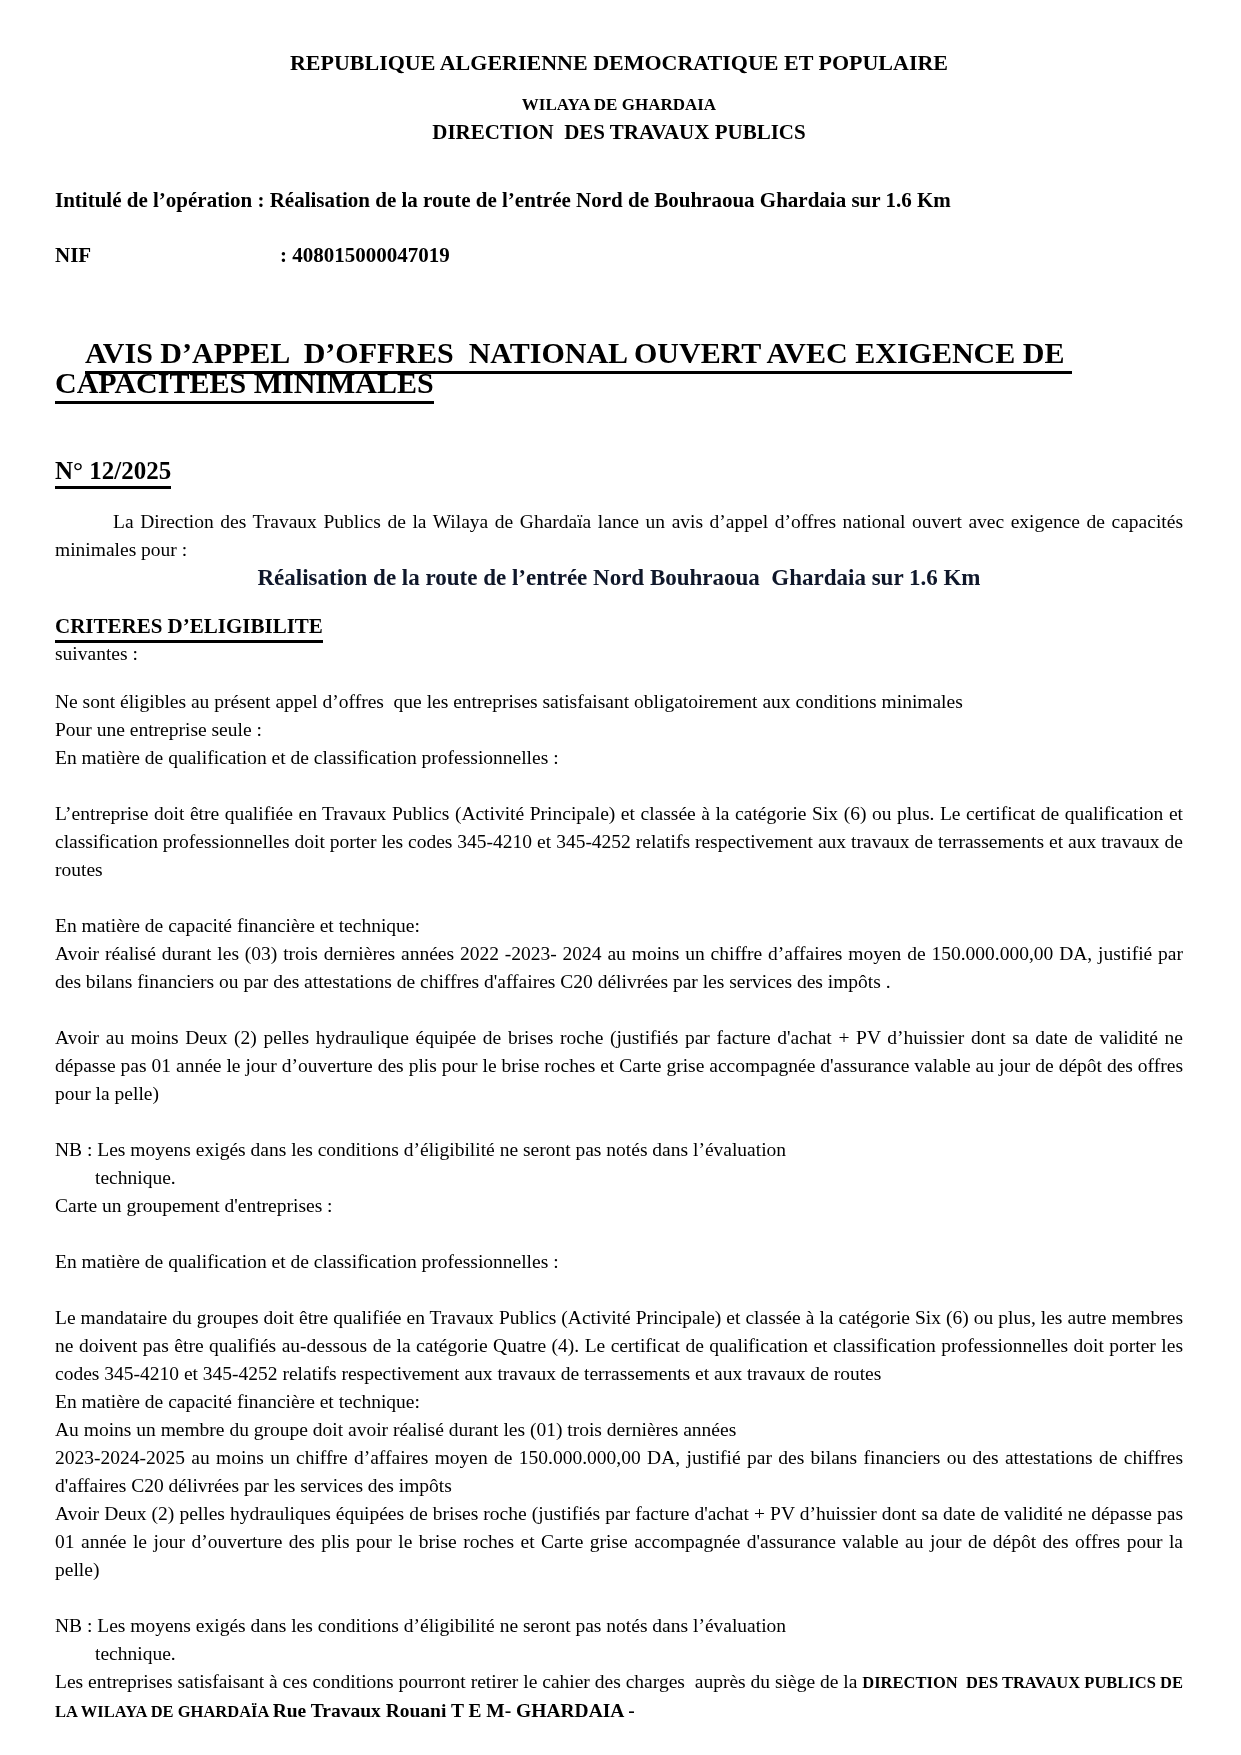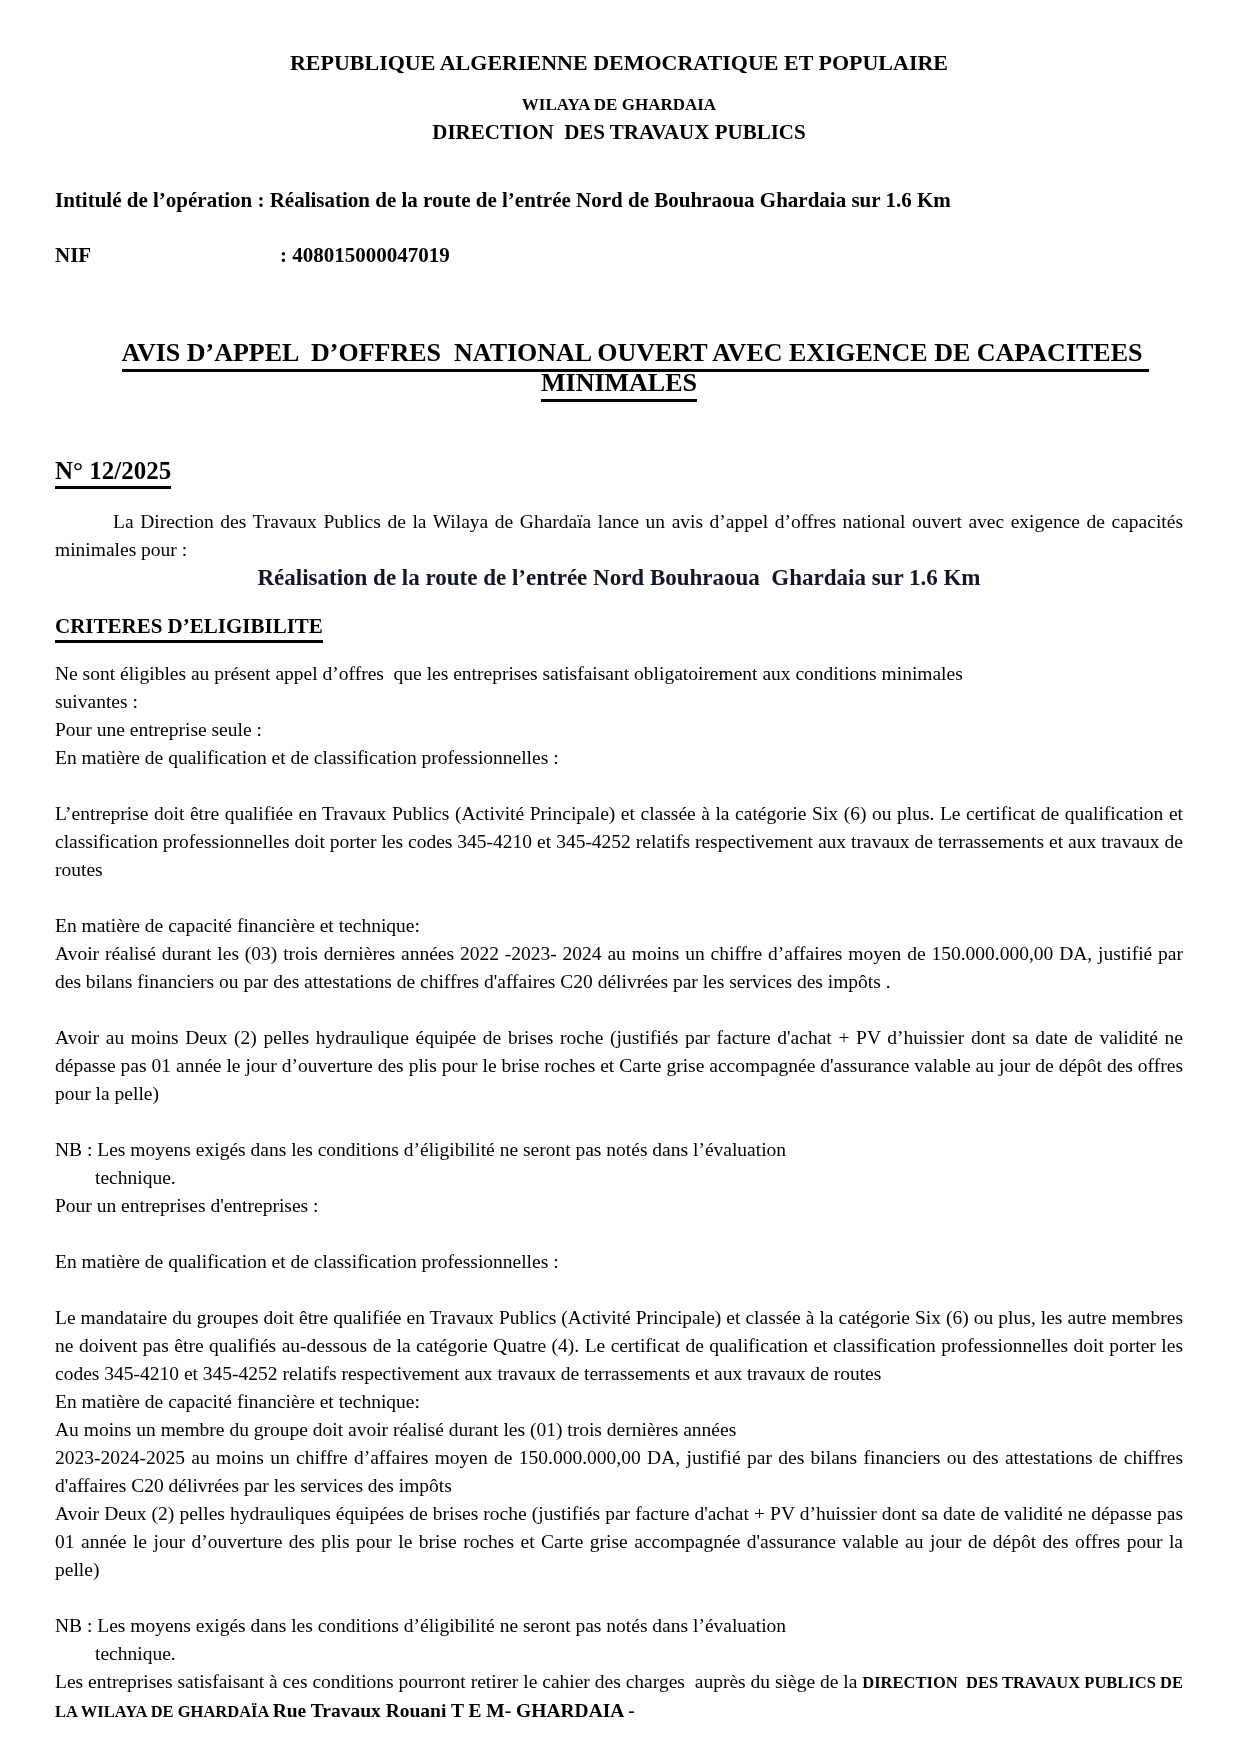--- a/index.html
+++ b/index.html
@@ -45,23 +45,23 @@
   }
   .nif-row {
     margin-top: 29px;
     font-weight: bold;
     font-size: 21px;
     line-height: 26px;
   }
   .nif-label { display: inline-block; width: 225px; }
   .avis-title {
     margin-top: 40px;
-    text-align: center;
+    text-align: left;
     font-weight: bold;
-    font-size: 26px;
+    font-size: 30px;
     line-height: 30px;
     white-space: pre-wrap;
   }
   .avis-title span {
     border-bottom: 3px solid #000;
     padding-bottom: 2px;
   }
   .numero {
     margin-top: 28px;
     text-align: left;
@@ -137,35 +137,35 @@
   </div>
 
   <div class="intro">La Direction des Travaux Publics de la Wilaya de Ghardaïa lance un avis d’appel d’offres national ouvert avec exigence de capacités minimales pour :</div>
 
   <div class="red-title" style="color: #0f172a;">Réalisation de la route de l’entrée Nord Bouhraoua  Ghardaia sur 1.6 Km</div>
 
   <div class="criteres">
     <span>CRITERES D’ELIGIBILITE</span>
   </div>
 
+  <div class="doc-line">suivantes :</div>
   <div class="doc-line mt-first" style="margin-top:20px">Ne sont éligibles au présent appel d’offres  que les entreprises satisfaisant obligatoirement aux conditions minimales</div>
-  <div class="doc-line">suivantes :</div>
   <div class="doc-line">Pour une entreprise seule :</div>
   <div class="doc-line">En matière de qualification et de classification professionnelles :</div>
 
   <div class="doc-line justify mt-blank">L’entreprise doit être qualifiée en Travaux Publics (Activité Principale) et classée à la catégorie Six (6) ou plus. Le certificat de qualification et classification professionnelles doit porter les codes 345-4210 et 345-4252 relatifs respectivement aux travaux de terrassements et aux travaux de routes</div>
 
   <div class="doc-line mt-blank">En matière de capacité financière et technique:</div>
   <div class="doc-line justify">Avoir réalisé durant les (03) trois dernières années 2022 -2023- 2024 au moins un chiffre d’affaires moyen de 150.000.000,00 DA, justifié par des bilans financiers ou par des attestations de chiffres d'affaires C20 délivrées par les services des impôts .</div>
 
   <div class="doc-line justify mt-blank">Avoir au moins Deux (2) pelles hydraulique équipée de brises roche (justifiés par facture d'achat + PV d’huissier dont sa date de validité ne dépasse pas 01 année le jour d’ouverture des plis pour le brise roches et Carte grise accompagnée d'assurance valable au jour de dépôt des offres pour la pelle)</div>
 
   <div class="doc-line mt-blank">NB : Les moyens exigés dans les conditions d’éligibilité ne seront pas notés dans l’évaluation</div>
   <div class="doc-line nb-indent">technique.</div>
-  <div class="doc-line">Pour un entreprises d'entreprises :</div>
+  <div class="doc-line">Carte un groupement d'entreprises :</div>
 
   <div class="doc-line mt-blank">En matière de qualification et de classification professionnelles :</div>
 
   <div class="doc-line justify mt-blank">Le mandataire du groupes doit être qualifiée en Travaux Publics (Activité Principale) et classée à la catégorie Six (6) ou plus, les autre membres ne doivent pas être qualifiés au-dessous de la catégorie Quatre (4). Le certificat de qualification et classification professionnelles doit porter les codes 345-4210 et 345-4252 relatifs respectivement aux travaux de terrassements et aux travaux de routes</div>
   <div class="doc-line">En matière de capacité financière et technique:</div>
   <div class="doc-line">Au moins un membre du groupe doit avoir réalisé durant les (01) trois dernières années</div>
   <div class="doc-line justify">2023-2024-2025 au moins un chiffre d’affaires moyen de 150.000.000,00 DA, justifié par des bilans financiers ou des attestations de chiffres d'affaires C20 délivrées par les services des impôts</div>
   <div class="doc-line justify">Avoir Deux (2) pelles hydrauliques équipées de brises roche (justifiés par facture d'achat + PV d’huissier dont sa date de validité ne dépasse pas 01 année le jour d’ouverture des plis pour le brise roches et Carte grise accompagnée d'assurance valable au jour de dépôt des offres pour la pelle)</div>
 
   <div class="doc-line mt-blank">NB : Les moyens exigés dans les conditions d’éligibilité ne seront pas notés dans l’évaluation</div>

